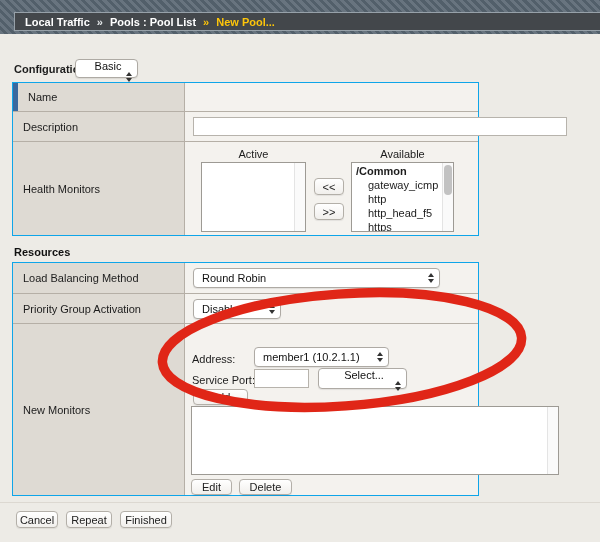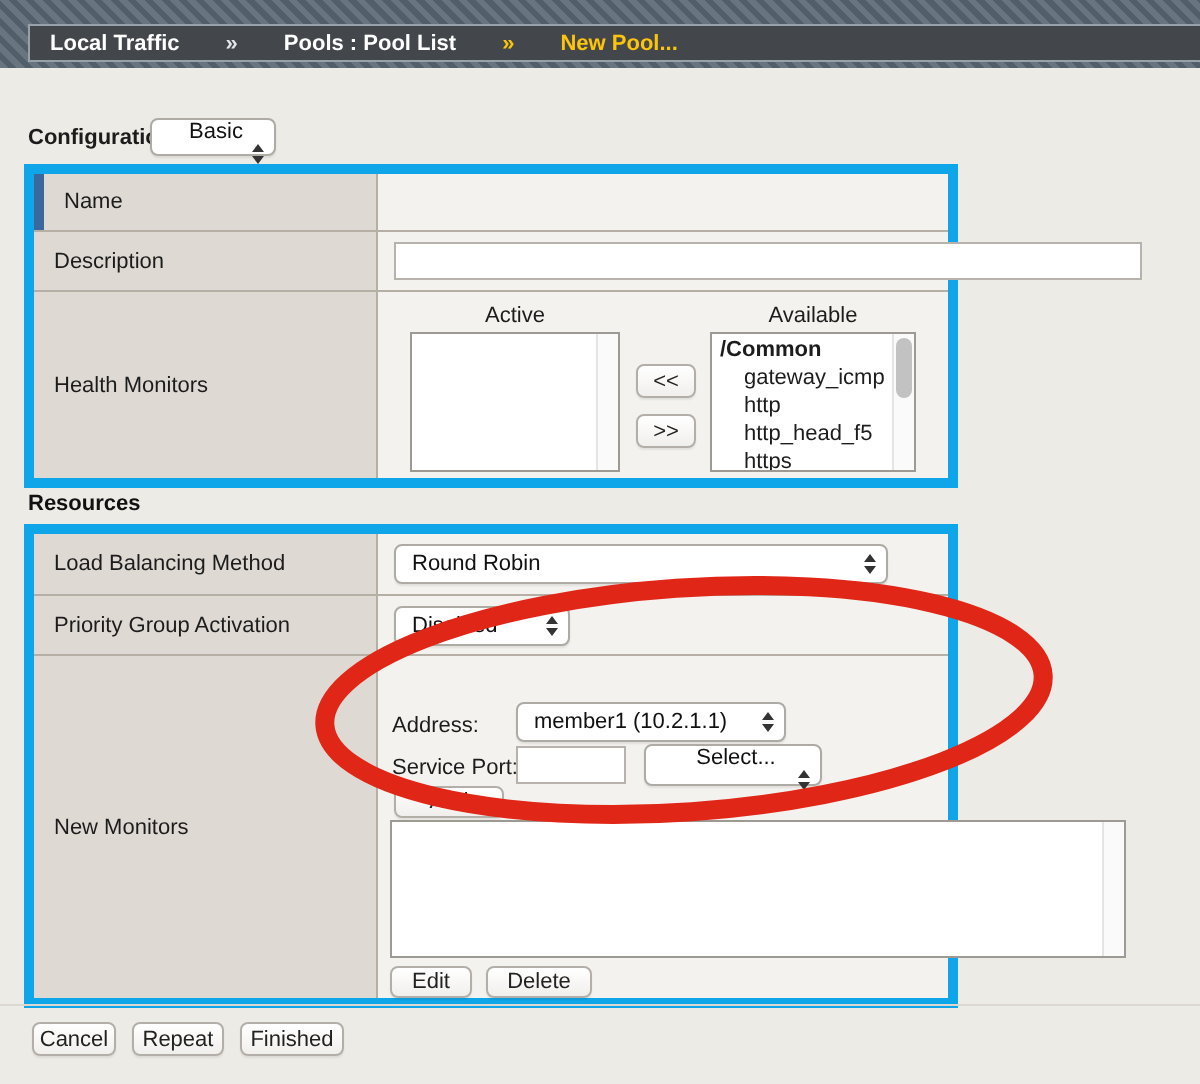--- a/index.html
+++ b/index.html
@@ -10,21 +10,21 @@
     font-size:11px; color:#1c1c1c;
   }
   
   .stripes {
     position:absolute; left:0; top:0; width:600px; height:34px;
     background:repeating-linear-gradient(45deg,#68747f 0 3px,#525f6a 3px 6px);
   }
   .crumbbar {
     position:absolute; left:14px; top:12px; right:0; height:19px;
     background:#43474b; border:1px solid #97a1a9; border-right:none;
-    display:flex; align-items:center; padding:0 10px; gap:23px;
+    display:flex; align-items:center; padding:0 10px; gap:7px;
     font-weight:bold; font-size:11px; white-space:nowrap;
   }
   .crumb { color:#ffffff; }
   .sep   { color:#e3e6e8; }
   .gold  { color:#fdc50a; }
   
   .mac-sel {
     position:absolute; background:#fff; border:1px solid #aeaaa4; border-radius:4px;
     box-shadow:0 1px 1px rgba(0,0,0,.08);
     display:flex; align-items:center; padding:0 5px 0 8px; color:#111;
@@ -45,21 +45,21 @@
     font-family:"Liberation Sans",sans-serif; font-size:11px; color:#222; cursor:default;
   }
   .radio { width:13px; height:13px; border-radius:50%; background:#fff; border:1px solid #b4b4b4;
            box-shadow:inset 0 1px 1px rgba(0,0,0,.08); position:relative; flex:0 0 auto; }
   .radio.sel { background:#2a7de6; border-color:#1e6ed6; box-shadow:none; }
   .radio.sel::after { content:''; position:absolute; left:4px; top:4px; width:4px; height:4px; border-radius:50%; background:#fff; }
   .listbox { position:absolute; background:#fff; border:1px solid #9d9a94; overflow:hidden; }
   .sb-track { position:absolute; right:0; top:0; bottom:0; width:11px; background:#fafafa; border-left:1px solid #e4e4e4; }
   .sb-thumb { position:absolute; right:1px; top:2px; width:8px; height:30px; border-radius:4px; background:#c2c2c2; }
   
-  .tbl { position:absolute; left:12px; width:467px; border:5px solid #0ea5e9; background:#f4f2ee; }
+  .tbl { position:absolute; left:12px; width:467px; border:1px solid #0ea5e9; background:#f4f2ee; }
   .row { position:relative; border-top:1px solid #b5afa6; }
   .row:first-child { border-top:none; }
   .lbl { position:absolute; left:0; top:0; bottom:0; width:172px; background:#dedad3;
          border-right:1px solid #b5afa6; display:flex; align-items:center; padding-left:10px; }
   .lbl.req { padding-left:15px; }
   .lbl.req::before { content:''; position:absolute; left:0; top:0; bottom:0; width:5px; background:#3a689e; }
   .ct  { position:absolute; left:173px; right:0; top:0; bottom:0; }
   .sec-head { position:absolute; left:14px; font-weight:bold; color:#111; }
   .flabel { position:absolute; color:#1c1c1c; }
   .center-cap { position:absolute; text-align:center; }

